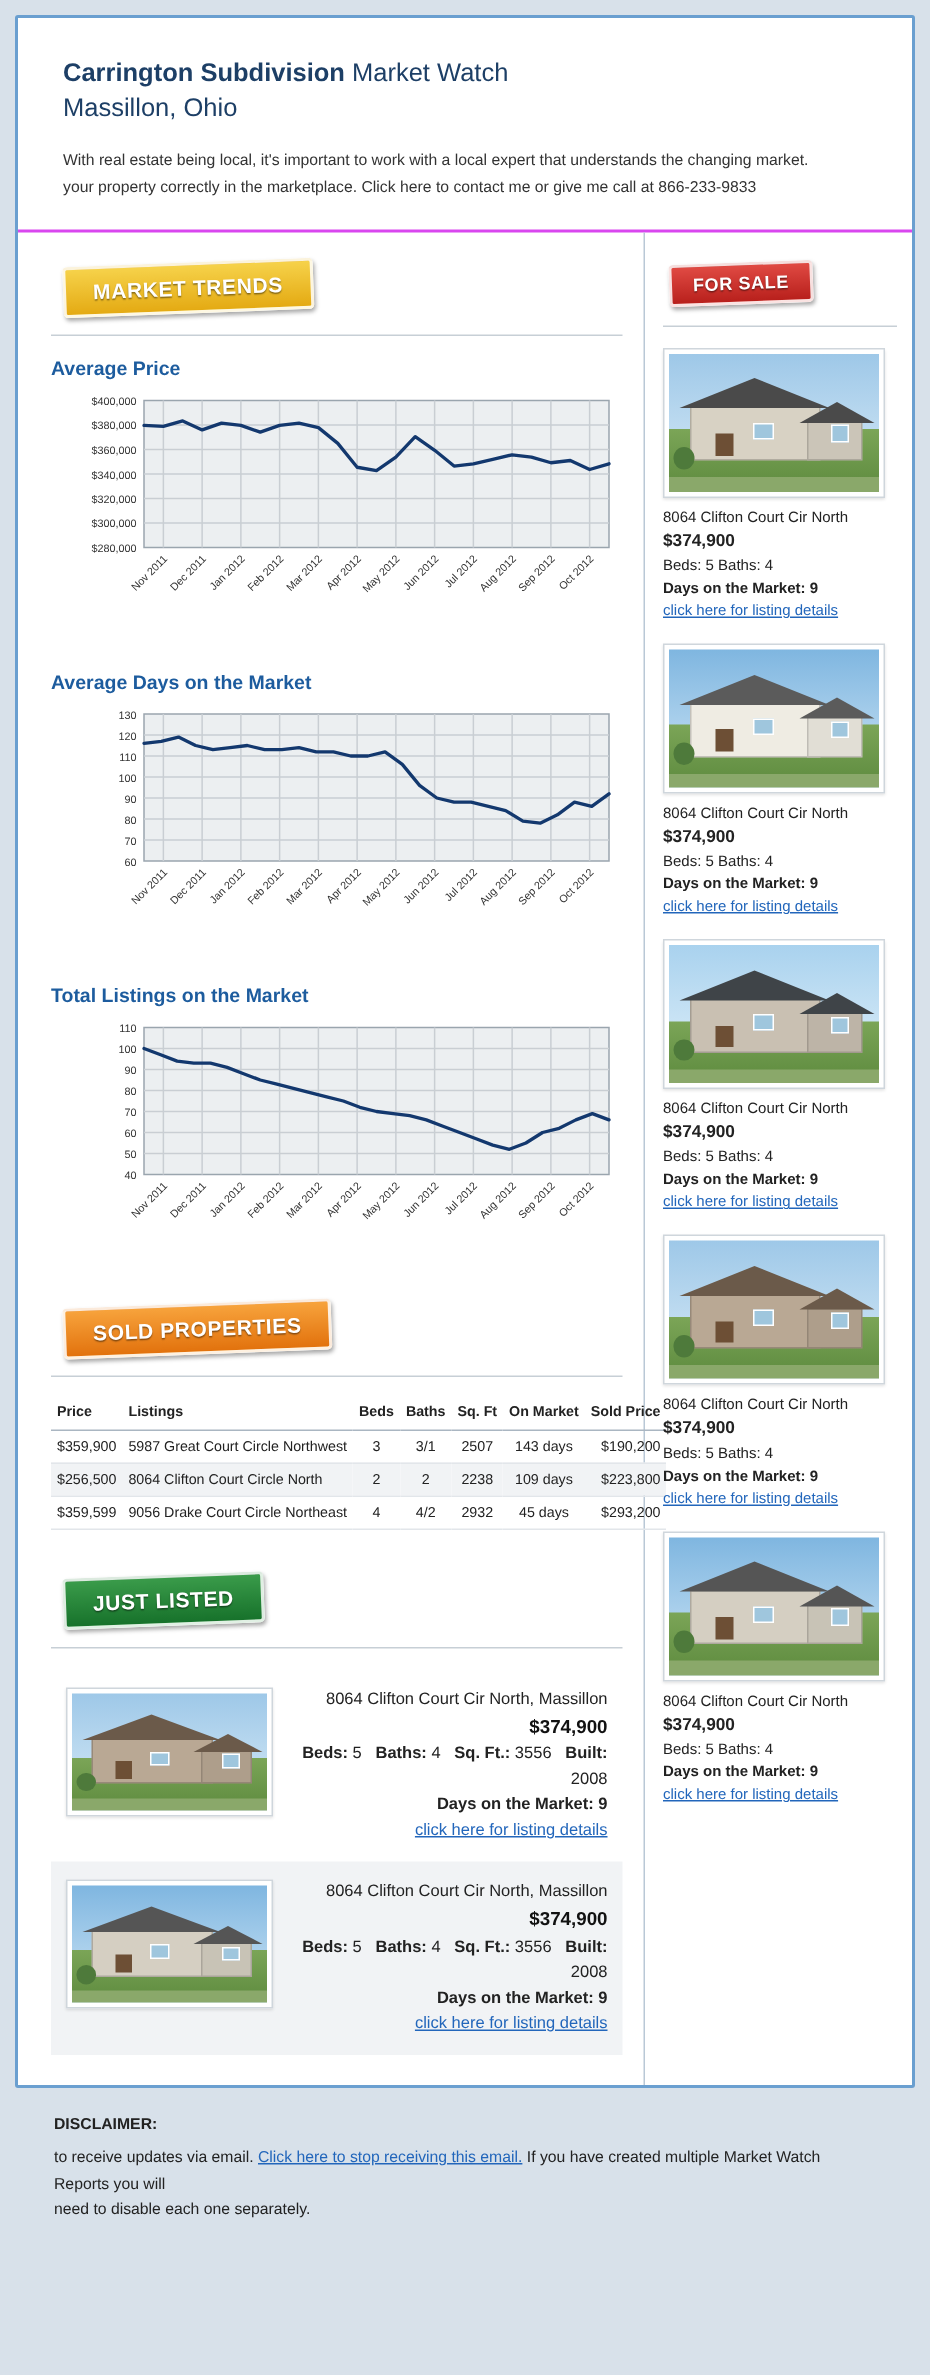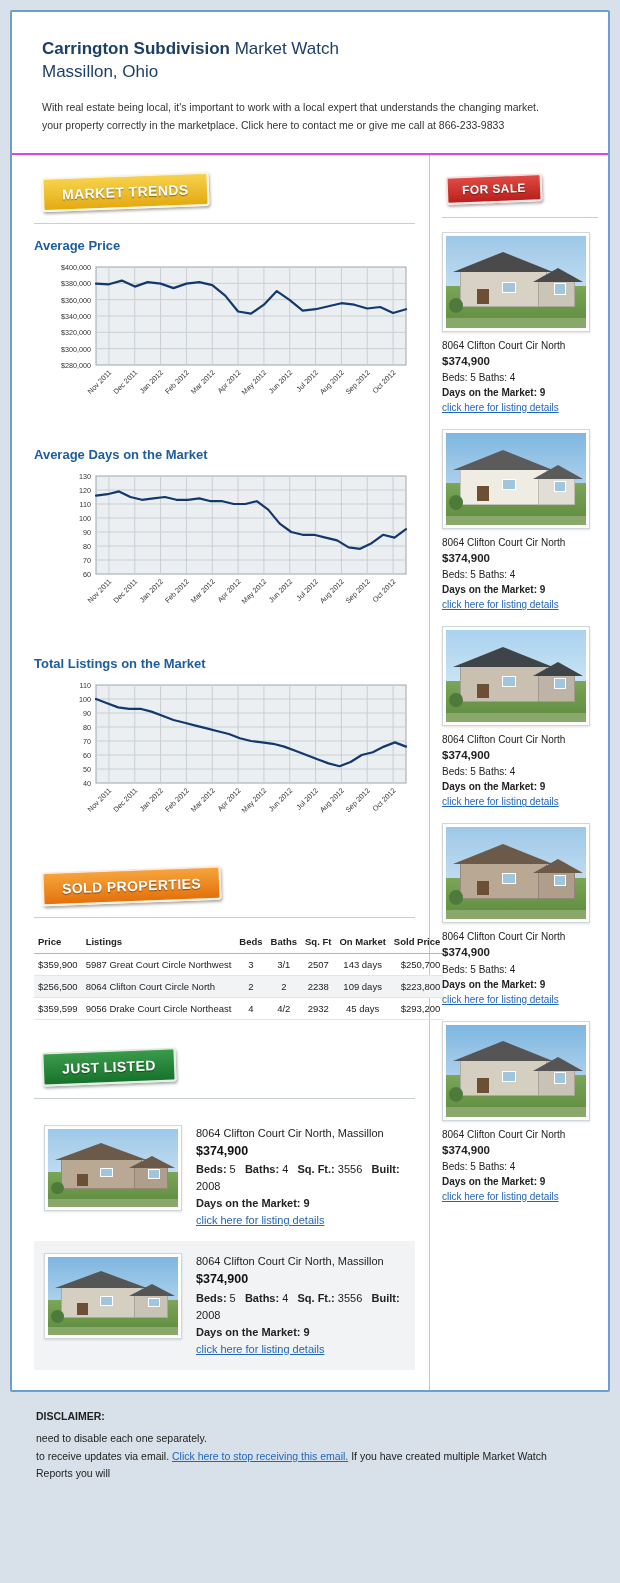--- a/index.html
+++ b/index.html
@@ -113,21 +113,21 @@
   .ta-r { text-align: right; }
   
   .listing {
     display: flex;
     gap: 14px;
     padding: 12px 10px;
     align-items: flex-start;
   }
   .listing.alt { background: #f1f3f5; }
   .listing .thumb { flex: 0 0 auto; }
-  .listing .info { font-size: 11px; line-height: 1.55; }
+  .listing .info { font-size: 11px; line-height: 1.55; text-align: right; }
   .listing .addr { color:#222; }
   .listing .price { font-size: 12.5px; font-weight: bold; color:#111; }
   .listing .specs b { font-weight: bold; }
   .listing .dom { font-weight: bold; }
   .link {
     color: #2266bb;
     text-decoration: underline;
     cursor: pointer;
   }
   
@@ -341,21 +341,21 @@
             </tr>
           </thead>
           <tbody id="sold-body">
               <tr>
                 <td class="">$359,900</td>
                 <td class="">5987 Great Court Circle Northwest</td>
                 <td class="ta-c">3</td>
                 <td class="ta-c">3/1</td>
                 <td class="ta-c">2507</td>
                 <td class="ta-c">143 days</td>
-                <td class="ta-r">$250,700</td>
+                <td class="ta-r">$190,200</td>
               </tr>
               <tr class="alt">
                 <td class="">$256,500</td>
                 <td class="">8064 Clifton Court Circle North</td>
                 <td class="ta-c">2</td>
                 <td class="ta-c">2</td>
                 <td class="ta-c">2238</td>
                 <td class="ta-c">109 days</td>
                 <td class="ta-r">$223,800</td>
               </tr>
@@ -482,18 +482,18 @@
                   <span style="position:absolute;left:2.8000000000000003px;bottom:14.72px;width:14px;height:14.72px;background:#4e7a3b;border-radius:50%;"></span>
                 </span></span><div class="meta"><div>8064 Clifton Court Cir North</div><div class="price">$374,900</div><div>Beds: 5 Baths: 4</div><div class="dom">Days on the Market: 9</div><a class="link">click here for listing details</a></div></div>
           </div>
       </div>
 
     </div>
   </div>
 
   <div class="disclaimer">
     <div class="dt">DISCLAIMER:</div>
-    <div>need to disable each one separately.</div>
     <div>
       <span>to receive updates via email. </span><a class="link">Click here to stop receiving this email.</a><span> If you have created multiple Market Watch Reports you will</span>
     </div>
+    <div>need to disable each one separately.</div>
   </div>
 </div>
 
 </body></html>

